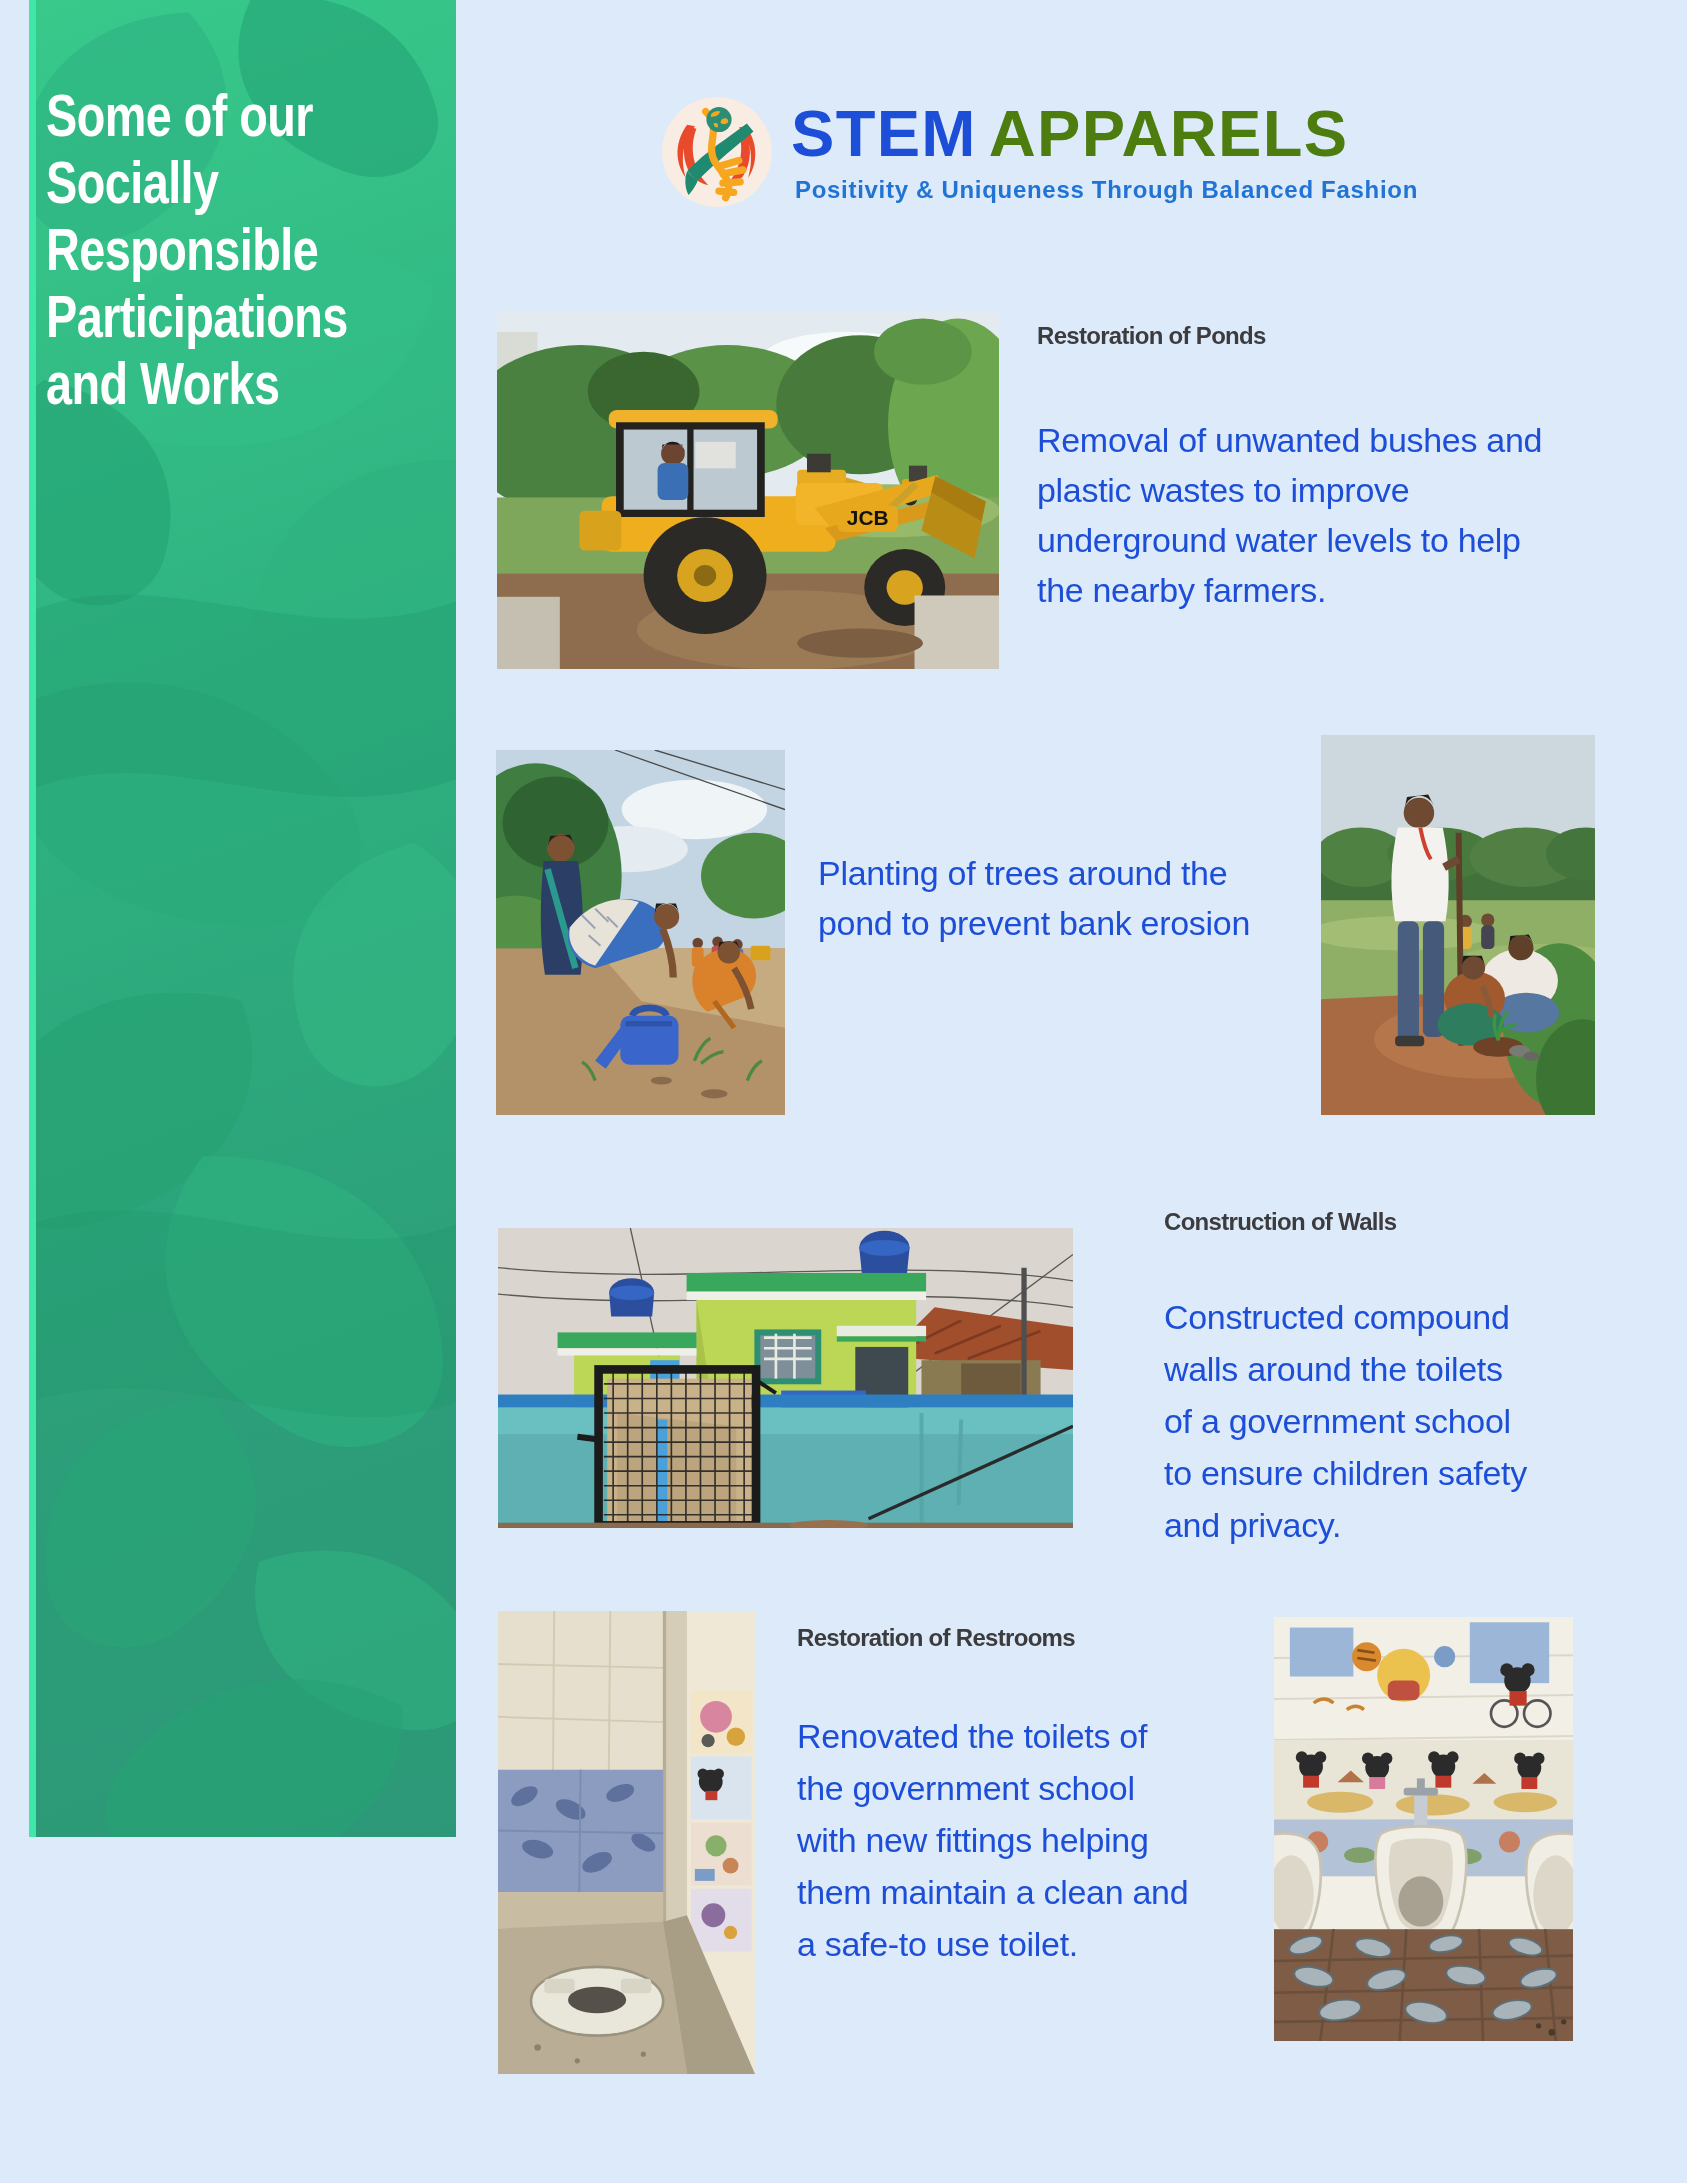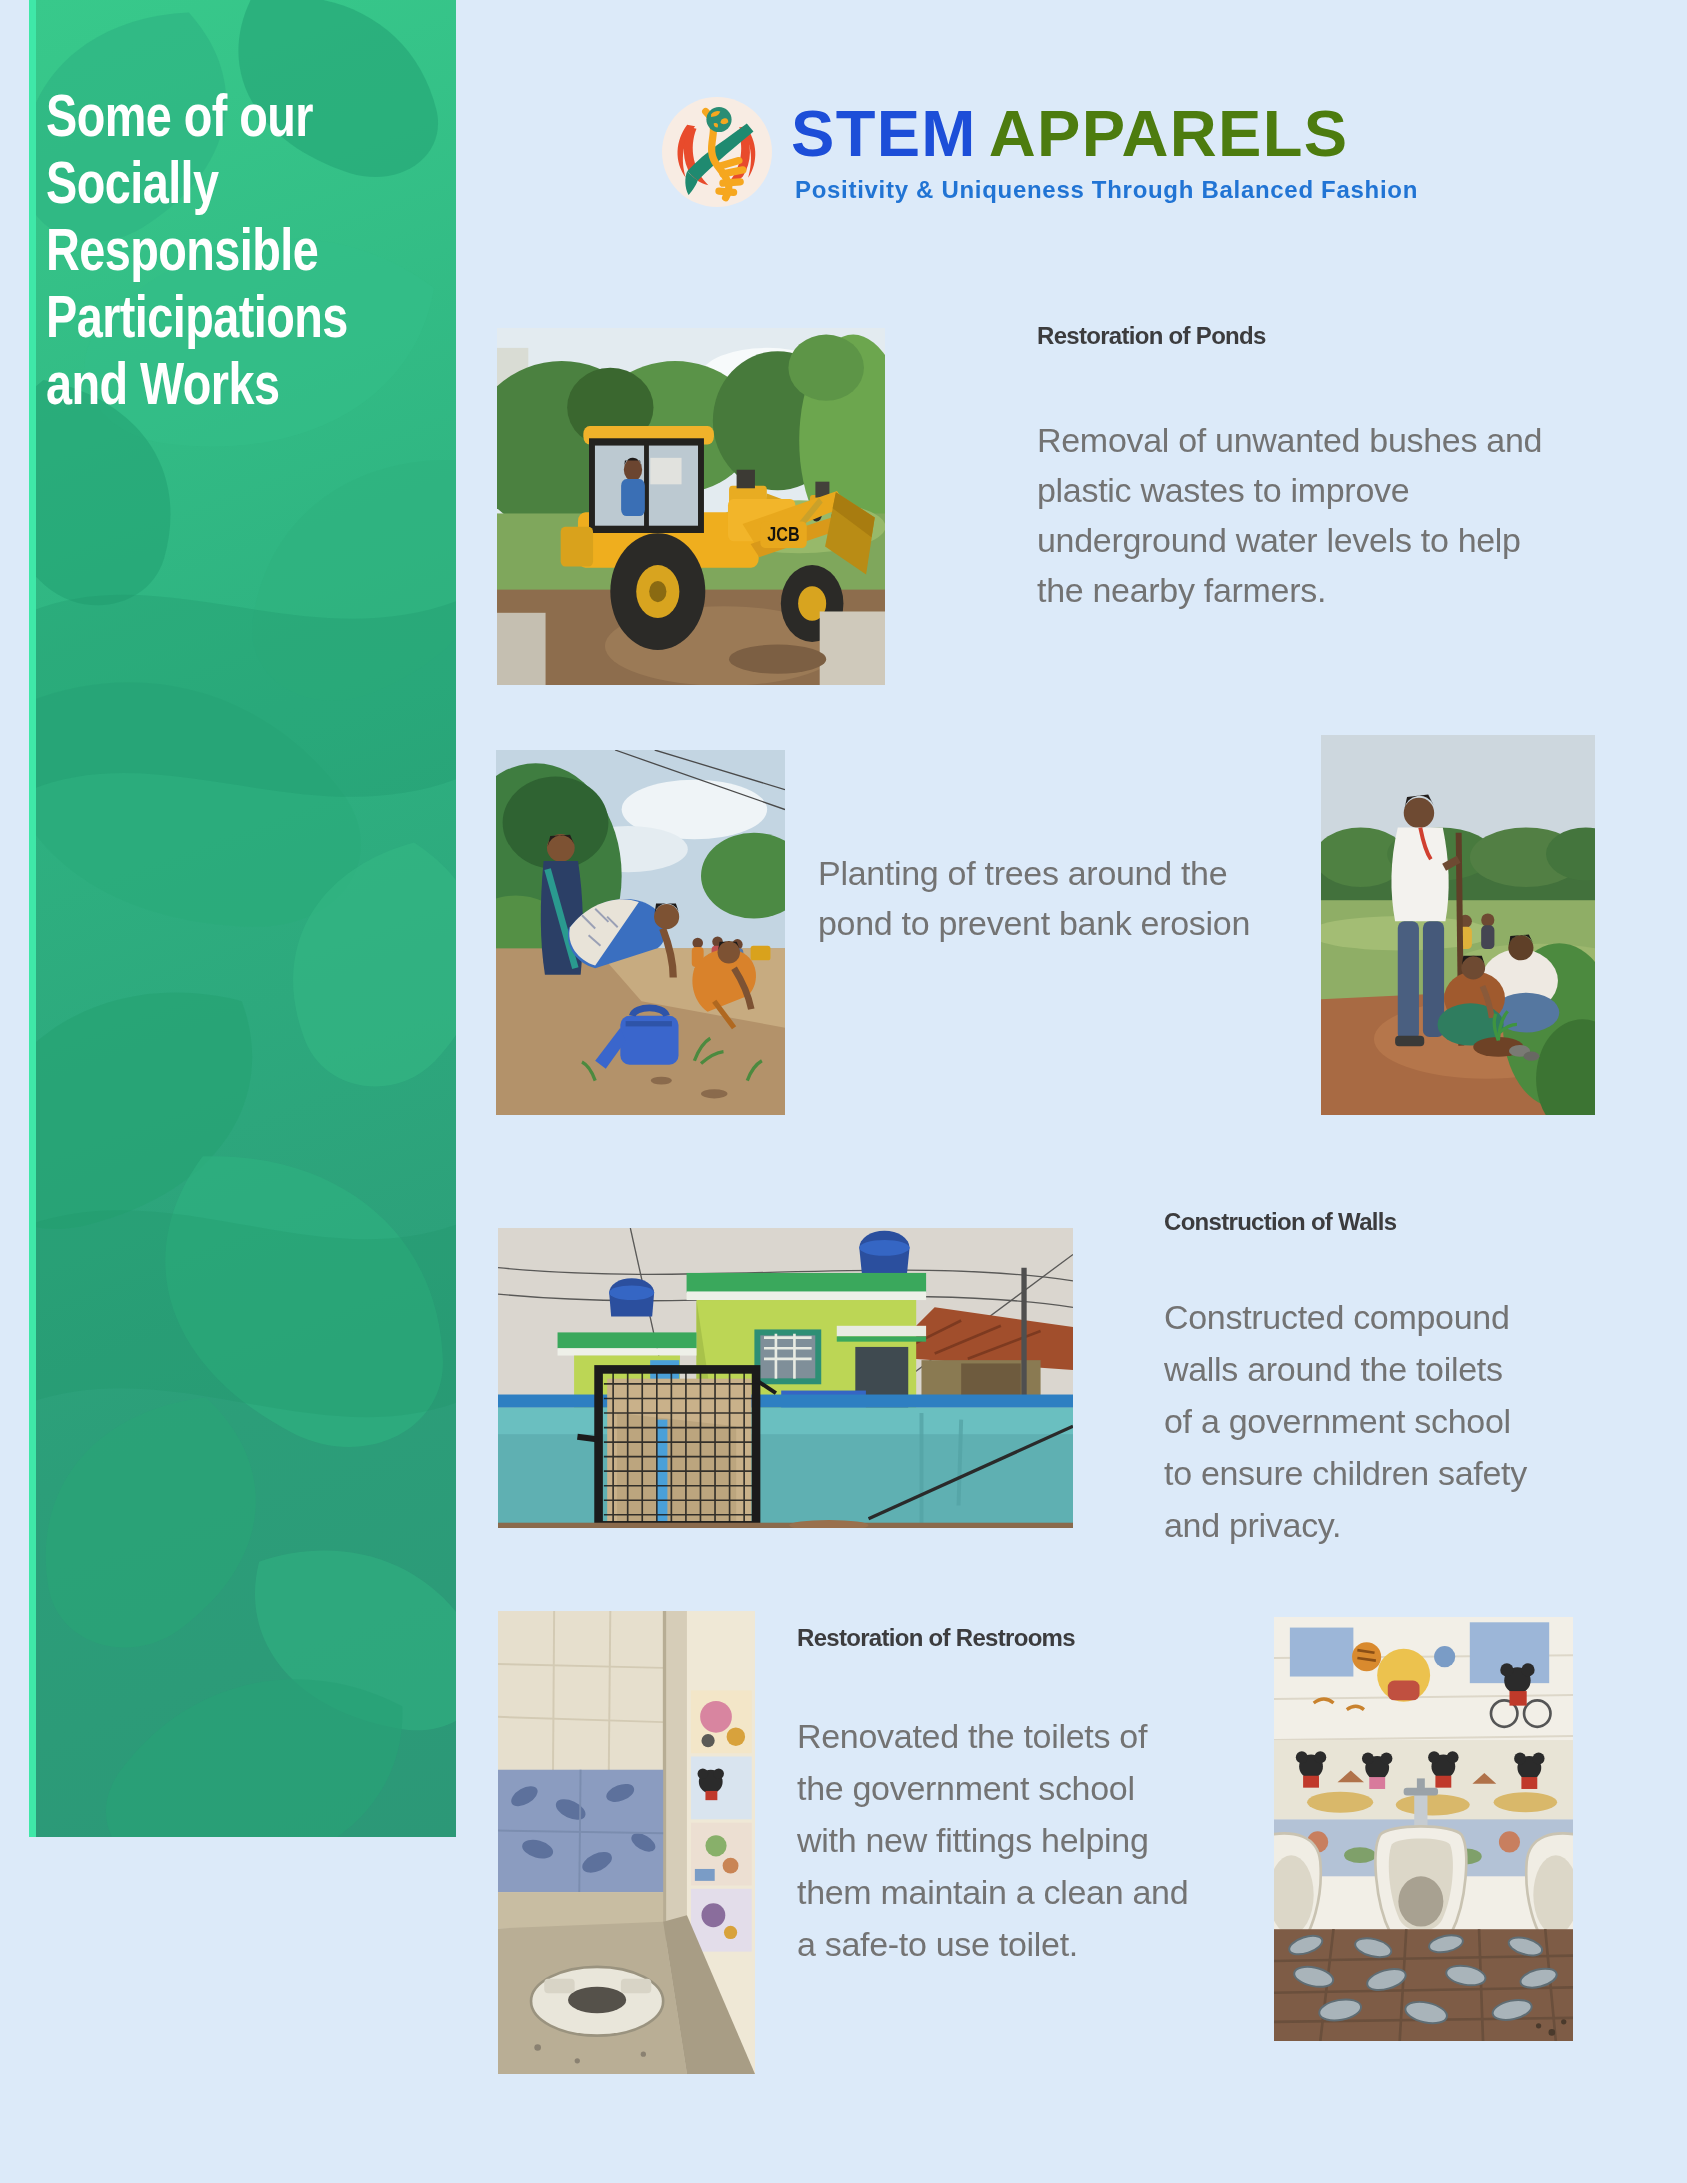--- a/index.html
+++ b/index.html
@@ -39,33 +39,33 @@
   .brand-name .stem{color:#1d4ed8;}
   .brand-name .apparels{color:#4d7c0f;margin-left:12px;}
   .tagline{
     position:absolute;left:795px;top:176px;width:728px;
     font-size:24px;font-weight:700;color:#2174d4;letter-spacing:0.7px;
     white-space:nowrap;
   }
   
   .photo{position:absolute;margin:0;padding:0;}
   .photo svg{display:block;width:100%;height:100%;}
-  #ph-ponds      {left:497px; top:328px;  width:388px; height:357px;}
+  #ph-ponds      {left:497px; top:312px;  width:502px; height:357px;}
   #ph-plant-left {left:496px; top:750px; width:289px; height:365px;}
   #ph-plant-right{left:1321px;top:735px; width:274px; height:380px;}
   #ph-wall       {left:498px; top:1228px; width:575px; height:300px;}
   #ph-rest-left  {left:498px; top:1611px; width:257px; height:463px;}
   #ph-rest-right {left:1274px;top:1617px; width:299px; height:424px;}
   
   .sec-title{
     position:absolute;margin:0;color:#3c3c3e;
     font-size:24px;font-weight:700;letter-spacing:-0.7px;white-space:nowrap;
   }
   .sec-body{
-    position:absolute;margin:0;color:#737373;
+    position:absolute;margin:0;color:#1d4ed8;
     font-size:34px;font-weight:400;letter-spacing:-0.3px;
     white-space:pre-line;
   }
   #t-ponds     {left:1037px;top:322px;}
   #b-ponds     {left:1037px;top:415px;line-height:50px;width:595px;}
   #b-trees     {left:818px;top:848px;line-height:50px;width:529px;}
   #t-walls     {left:1164px;top:1208px;}
   #b-walls     {left:1164px;top:1291px;line-height:52px;width:476px;}
   #t-restrooms {left:797px;top:1624px;}
   #b-restrooms {left:797px;top:1710px;line-height:52px;width:503px;}

